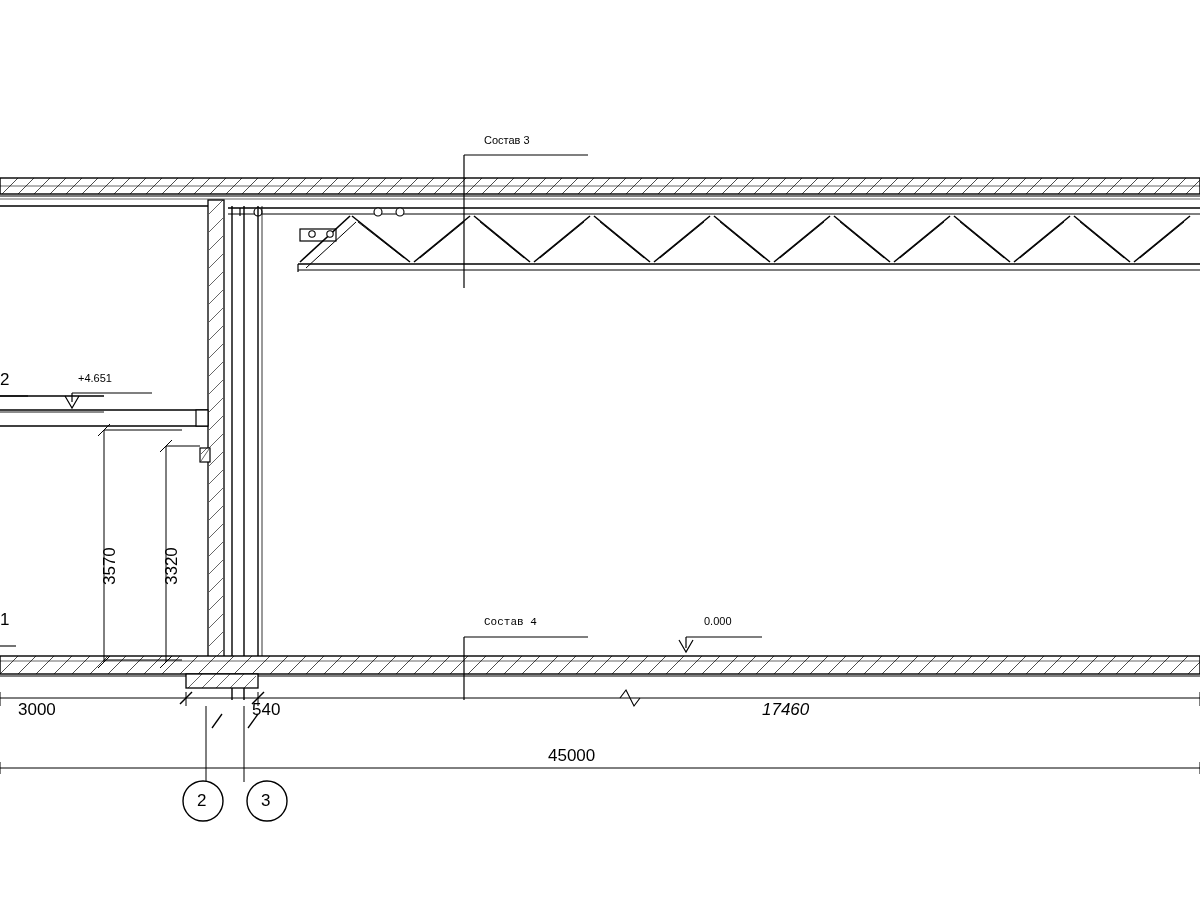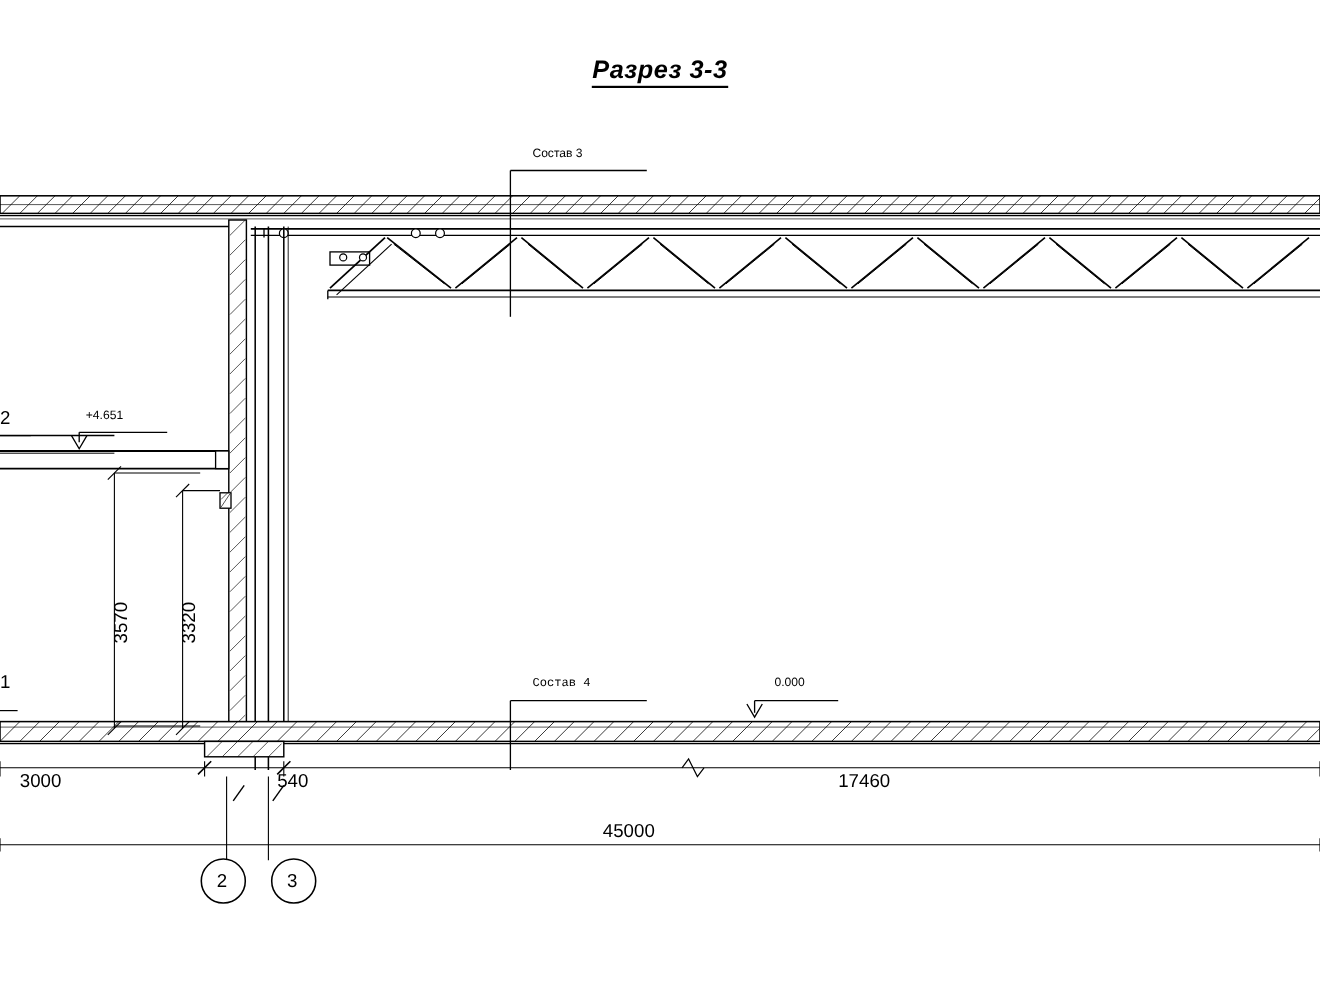--- a/index.html
+++ b/index.html
@@ -57,23 +57,20 @@
   }
   .circ-num {
     font-size: 17px;
   }
 </style>
 </head>
 <body>
 
 <div id="sheet">
 
-  <div id="title">
-    <span>Разрез 3-3</span>
-  </div>
 
   <svg width="1200" height="900">
 
     <g>
       <rect x="0" y="178" width="1200" height="16" fill="#ffffff" stroke="#000" stroke-width="1.4"></rect>
       <line x1="0" y1="186" x2="1200" y2="186" stroke="#000" stroke-width="0.6"></line>
       <g stroke="#000" stroke-width="0.7">
         <line x1="2" y1="194" x2="18" y2="178"></line>
           <line x1="18" y1="194" x2="34" y2="178"></line>
         <line x1="34" y1="194" x2="50" y2="178"></line>
@@ -428,21 +425,21 @@
   <div class="lbl dimtext" style="left:0px; top:610px;">1</div>
 
   <div class="lbl vert" style="left:100px; top:585px;">3570</div>
 
   <div class="lbl vert" style="left:162px; top:585px;">3320</div>
 
   <div class="lbl dimtext" style="left:18px; top:700px;">3000</div>
 
   <div class="lbl dimtext" style="left:252px; top:700px;">540</div>
 
-  <div class="lbl dimtext" style="left:762px; top:700px;">17460</div>
+  <div class="lbl dimtext" style="left:762px; top:700px;font-style:italic;">17460</div>
 
   <div class="lbl dimtext" style="left:548px; top:746px;">45000</div>
 
   <div class="lbl circ-num" style="left:197px; top:791px;">2</div>
 
   <div class="lbl circ-num" style="left:261px; top:791px;">3</div>
 
 </div>
 
 </body></html>

